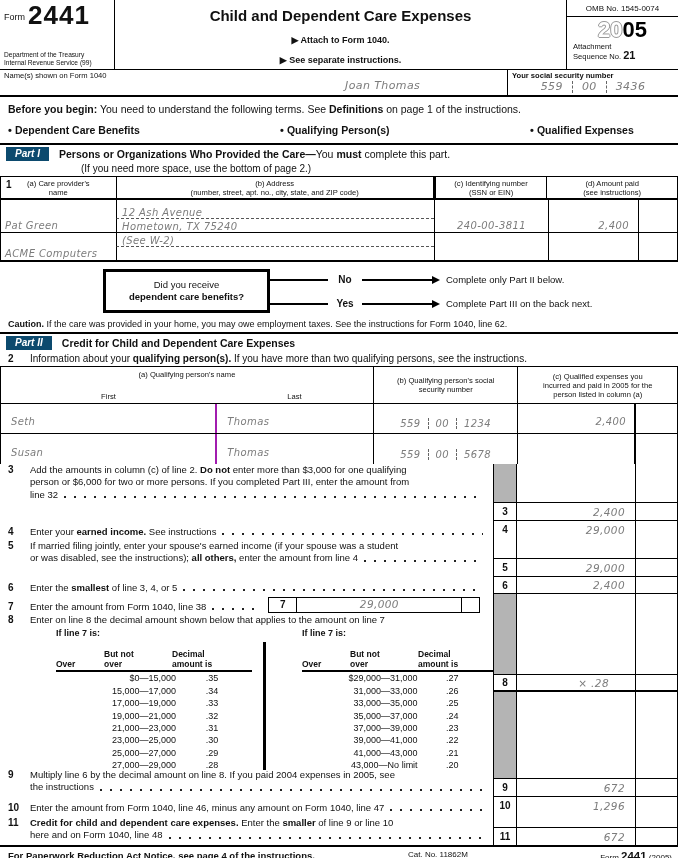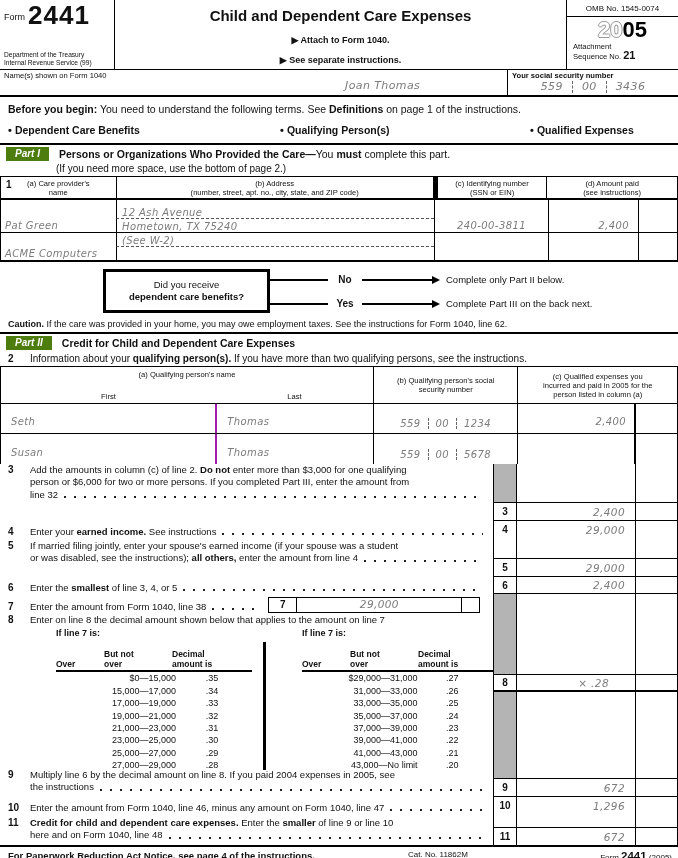--- a/index.html
+++ b/index.html
@@ -46,32 +46,32 @@
   
   .intro { padding:6px 8px 0; height:46px; }
   .intro-p { font-size:10.5px; }
   .bullets { display:flex; margin-top:9px; font-size:10.5px; font-weight:bold; }
   .bullet-item::before { content:"\2022  "; font-size:11px; }
   .bullet-item.b1i { width:272px; }
   .bullet-item.b2i { width:250px; }
 
   
   .part-bar { display:flex; align-items:center; border-top:2px solid #000; padding:2px 0 1px; }
-  .part-chip { background:#4d7c0f; color:#fff; font-weight:bold; font-style:italic; font-size:10px; padding:1px 9px 2px; margin:0 10px 0 6px; }
+  .part-chip { background:#0c4a6e; color:#fff; font-weight:bold; font-style:italic; font-size:10px; padding:1px 9px 2px; margin:0 10px 0 6px; }
   .part-title { font-size:10.5px; }
-  .part-sub { font-size:10px; margin:1px 0 2px 56px; }
+  .part-sub { font-size:10px; margin:1px 0 2px 81px; }
 
   
   .t1 { border-top:1px solid #000; border-left:1px solid #000; border-right:1px solid #000; }
   .t1-head { display:flex; height:23px; border-bottom:2px solid #000; text-align:center; font-size:7.6px; line-height:9px; }
   .t1-head > div { padding-top:2px; }
   .th-a { width:115px; position:relative; }
   .th-a .rownum { position:absolute; left:5px; top:3px; font-size:10px; font-weight:bold; }
   .th-b { width:318px; border-left:1px solid #000; }
-  .th-c { width:114px; border-left:5px solid #000000; }
+  .th-c { width:114px; border-left:3px solid #000000; }
   .th-d { width:131px; border-left:1px solid #000; }
   .t1-body { display:grid; grid-template-columns:115px 318px 114px 90px 41px; grid-template-rows:19px 13px 15px 13px; border-bottom:2px solid #000; }
   .t1-body > div { font-size:10px; }
   .c-name { grid-column:1; display:flex; align-items:flex-end; padding:0 0 1px 4px; }
   .c-addr { grid-column:2; border-left:1px solid #000; padding-left:5px; display:flex; align-items:flex-end; }
   .c-id   { grid-column:3; border-left:1px solid #000; display:flex; align-items:flex-end; justify-content:center; }
   .c-amt  { grid-column:4; border-left:1px solid #000; display:flex; align-items:flex-end; justify-content:flex-end; padding-right:9px; }
   .c-cent { grid-column:5; border-left:1px solid #000; }
   .dashed { border-bottom:1px dashed #555; }
   .topline { border-top:1px solid #000; }

